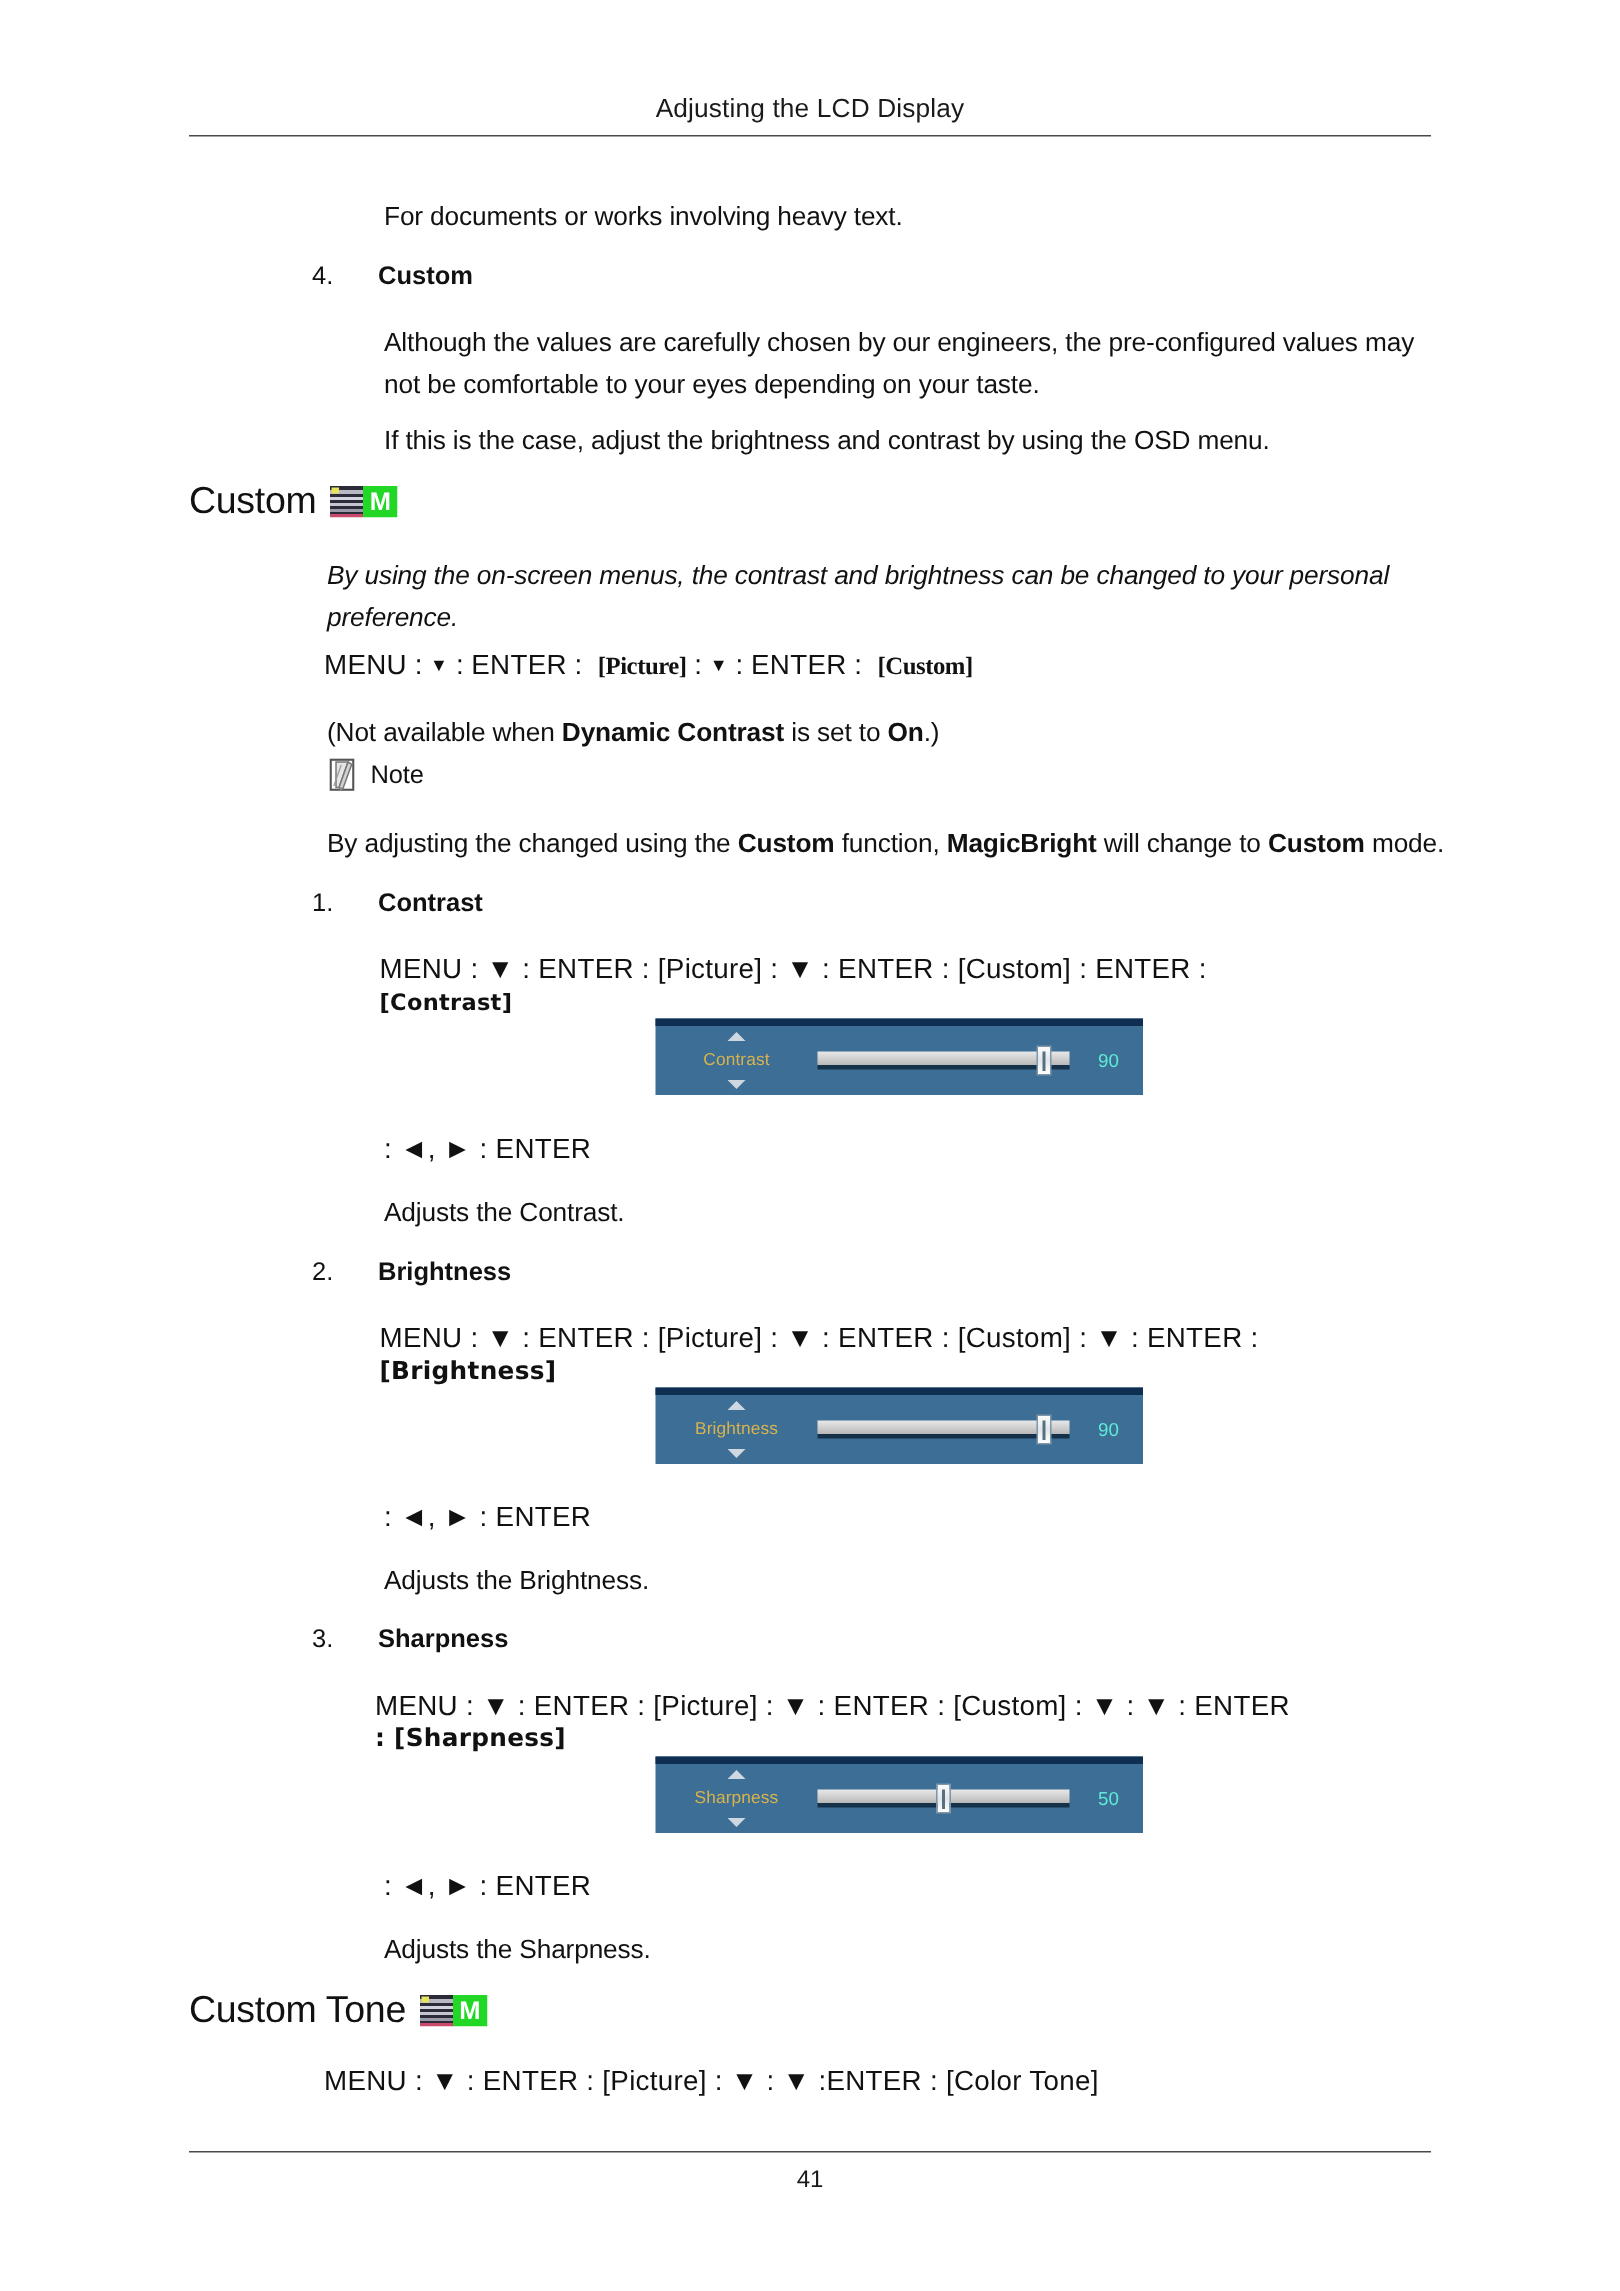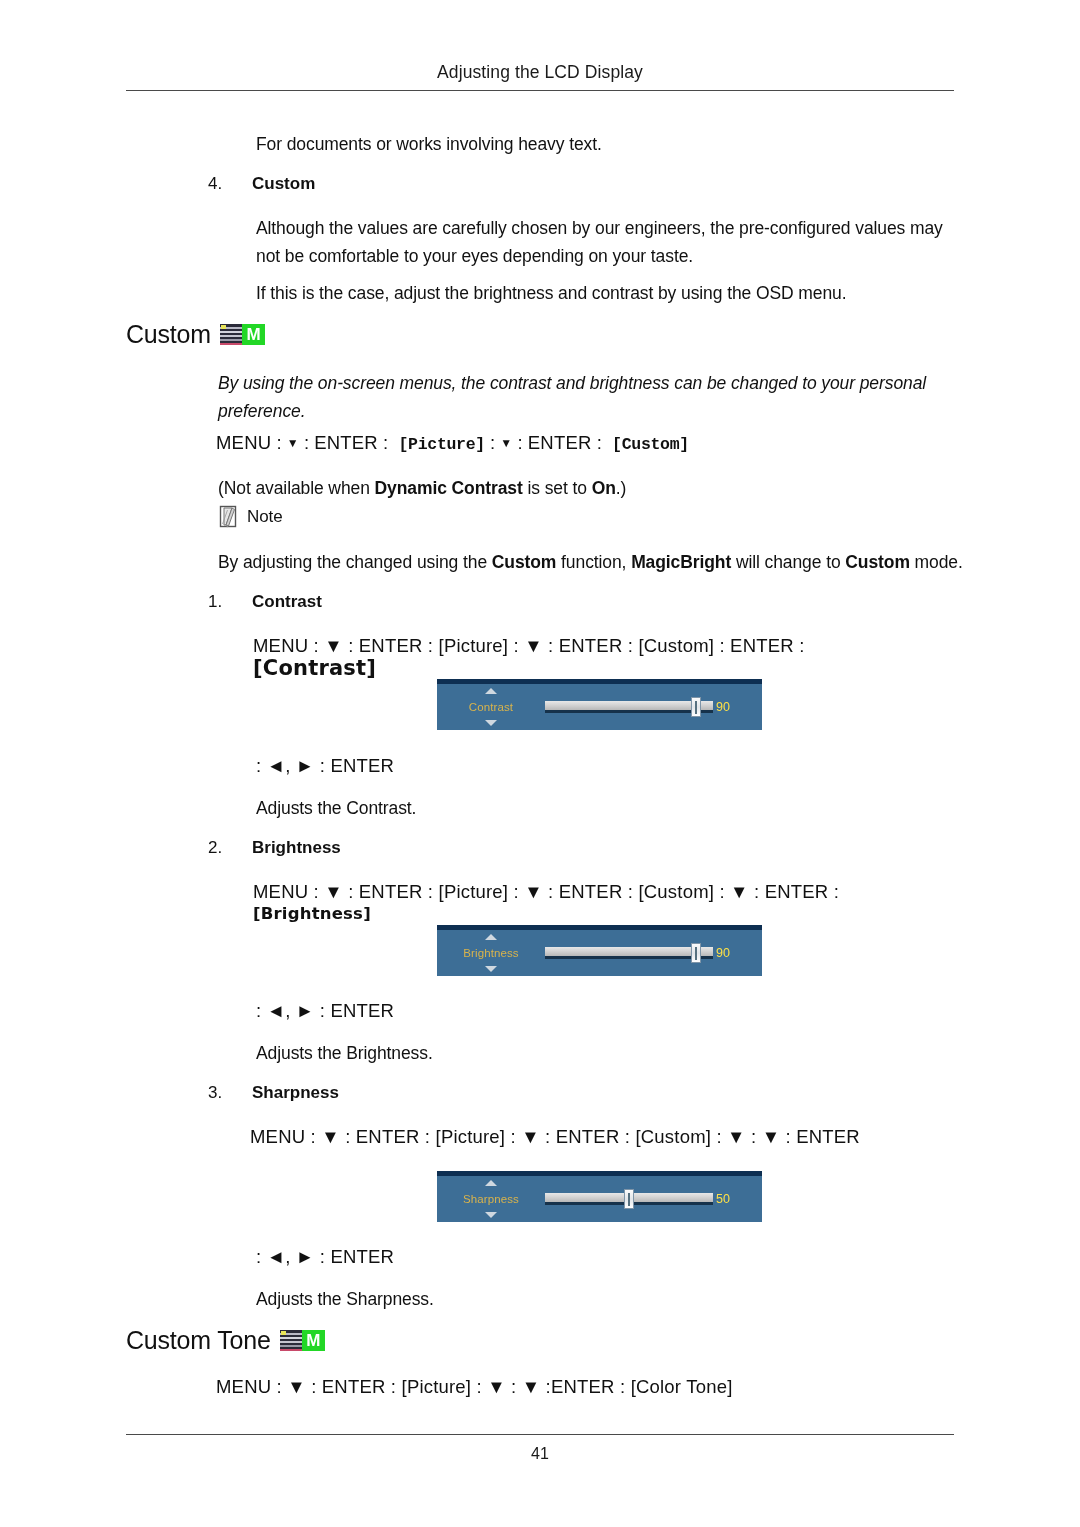--- a/index.html
+++ b/index.html
@@ -150,21 +150,21 @@
 
   
   .menu-path {
     position: absolute;
     font-size: 18.5px;
     line-height: 30px;
     color: #111111;
     letter-spacing: 0.2px;
   }
   .menu-path .tok {
-    font-family: Liberation Mono, monospace;
+    font-family: Liberation Serif, serif;
     font-weight: bold;
     font-size: 16.5px;
     letter-spacing: -0.3px;
     margin-top: 24px;
   }
   .menu-path .arrow-d,
   .menu-path .arrow-l,
   .menu-path .arrow-r {
     font-size: 12px;
     position: relative;
@@ -246,23 +246,24 @@
     content: "";
     position: absolute;
     left: 50%;
     top: 3px;
     transform: translateX(-50%);
     width: 2px;
     height: 13px;
     background: #56707f;
   }
   .osd-value {
-    color: #fde047;
+    color: #5eead4;
     font-size: 12.5px;
     width: 46px;
+    text-align: center;
     white-space: nowrap;
   }
 
   
   .note-row {
     position: absolute;
     display: flex;
     align-items: center;
     font-size: 17px;
     color: #111111;
@@ -328,21 +329,21 @@
   <div class="body-text" style="left:218px; top:548px; width:745px;">
     <span>By adjusting the changed using the </span><span class="b">Custom</span><span> function, </span><span class="b">MagicBright</span><span> will change to </span><span class="b">Custom</span><span> mode.</span>
   </div>
 
   <div class="num-item" style="left:208px; top:592px; width:400px; height:24px;">
     <span class="idx">1.</span>
     <span class="lbl">Contrast</span>
   </div>
 
   <div class="menu-path" style="left:253px; top:631px; width:710px;">MENU : ▼ : ENTER : [Picture] : ▼ : ENTER : [Custom] : ENTER :</div>
-  <div class="menu-path" style="left:253px; top:653px; width:710px; font-family:'DejaVu Sans',sans-serif; font-weight:bold; font-size:21px;">[Contrast]</div>
+  <div class="menu-path" style="left:253px; top:653px; width:710px; font-family:'DejaVu Sans',sans-serif; font-weight:bold; font-size:15px;">[Contrast]</div>
 
   <div class="osd" style="left:437px; top:679px;">
     <div class="osd-left">
       <span class="osd-up"></span>
       <span class="osd-label">Contrast</span>
       <span class="osd-down"></span>
     </div>
     <div class="osd-track-wrap">
       <div class="osd-track">
         <span class="osd-handle" style="left:90%"></span>
@@ -380,20 +381,21 @@
   <div class="menu-path" style="left:256px; top:996px; width:500px;">: ◄, ► : ENTER</div>
 
   <div class="body-text" style="left:256px; top:1039px; width:600px;">Adjusts the Brightness.</div>
 
   <div class="num-item" style="left:208px; top:1083px; width:400px; height:24px;">
     <span class="idx">3.</span>
     <span class="lbl">Sharpness</span>
   </div>
 
   <div class="menu-path" style="left:250px; top:1122px; width:720px;">MENU : ▼ : ENTER : [Picture] : ▼ : ENTER : [Custom] : ▼ : ▼ : ENTER</div>
+  <div class="menu-path" style="left:250px; top:1144px; width:720px; font-family:'DejaVu Sans',sans-serif; font-weight:bold; font-size:16.5px;">: [Sharpness]</div>
 
   <div class="osd" style="left:437px; top:1171px;">
     <div class="osd-left">
       <span class="osd-up"></span>
       <span class="osd-label">Sharpness</span>
       <span class="osd-down"></span>
     </div>
     <div class="osd-track-wrap">
       <div class="osd-track">
         <span class="osd-handle" style="left:50%"></span>

